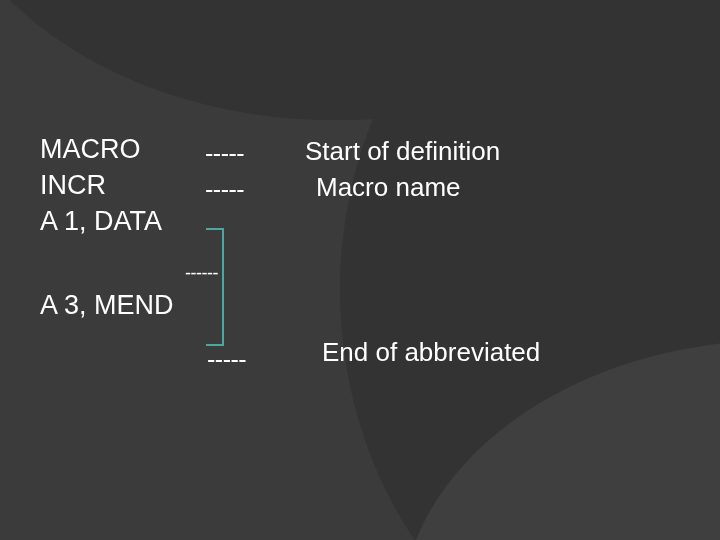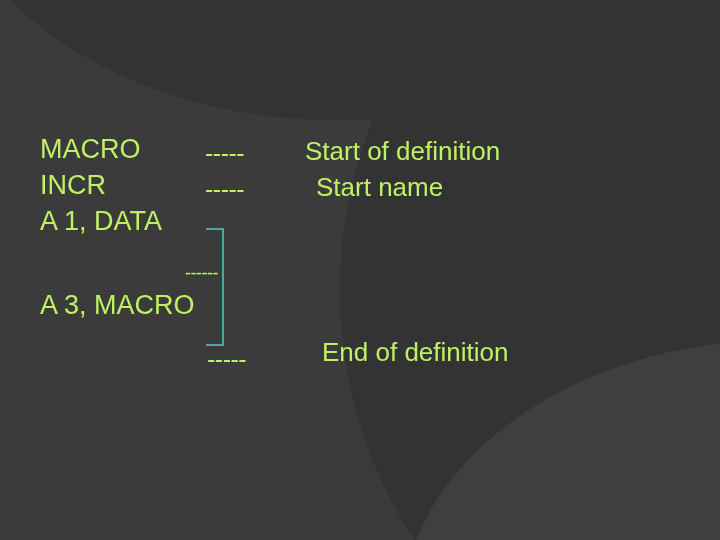--- a/index.html
+++ b/index.html
@@ -51,21 +51,21 @@
   }
   .content {
     position: absolute;
     left: 0;
     top: 0;
     width: 720px;
     height: 540px;
   }
   .line {
     position: absolute;
-    color: #bef264;
+    color: #ffffff;
     white-space: pre;
     font-family: "Liberation Sans", sans-serif;
   }
   .code {
     font-size: 27px;
     line-height: 1;
   }
   .dashes {
     font-size: 25px;
     letter-spacing: -0.5px;
@@ -94,27 +94,27 @@
   <div class="bg-curve-corner"></div>
 
   <div class="content">
 
     <div class="line code" style="left:40px; top:136px;">MACRO</div>
     <div class="line dashes" style="left:205px; top:139px;">-----</div>
     <div class="line code" style="left:40px; top:172px;">INCR</div>
 
     <div class="line note-big" style="left:305px; top:136px;">Start of definition</div>
     <div class="line dashes" style="left:205px; top:175px;">-----</div>
-    <div class="line note-big" style="left:316px; top:172px;">Start name</div>
+    <div class="line note-big" style="left:316px; top:172px;">Macro name</div>
 
     <div class="line code" style="left:40px; top:208px;">A 1, DATA</div>
 
     <div class="line dashes" style="left:185px; top:263px; font-size:18px;">------</div>
 
-    <div class="line code" style="left:40px; top:292px;">A 3, MACRO</div>
+    <div class="line code" style="left:40px; top:292px;">A 3, MEND</div>
 
     <div class="line dashes" style="left:207px; top:345px;">-----</div>
-    <div class="line note-big" style="left:322px; top:337px;">End of definition</div>
+    <div class="line note-big" style="left:322px; top:337px;">End of abbreviated</div>
 
     <div class="bracket" style="left:206px; top:228px; height:114px;"></div>
 
   </div>
 </div>
 
 </body></html>

